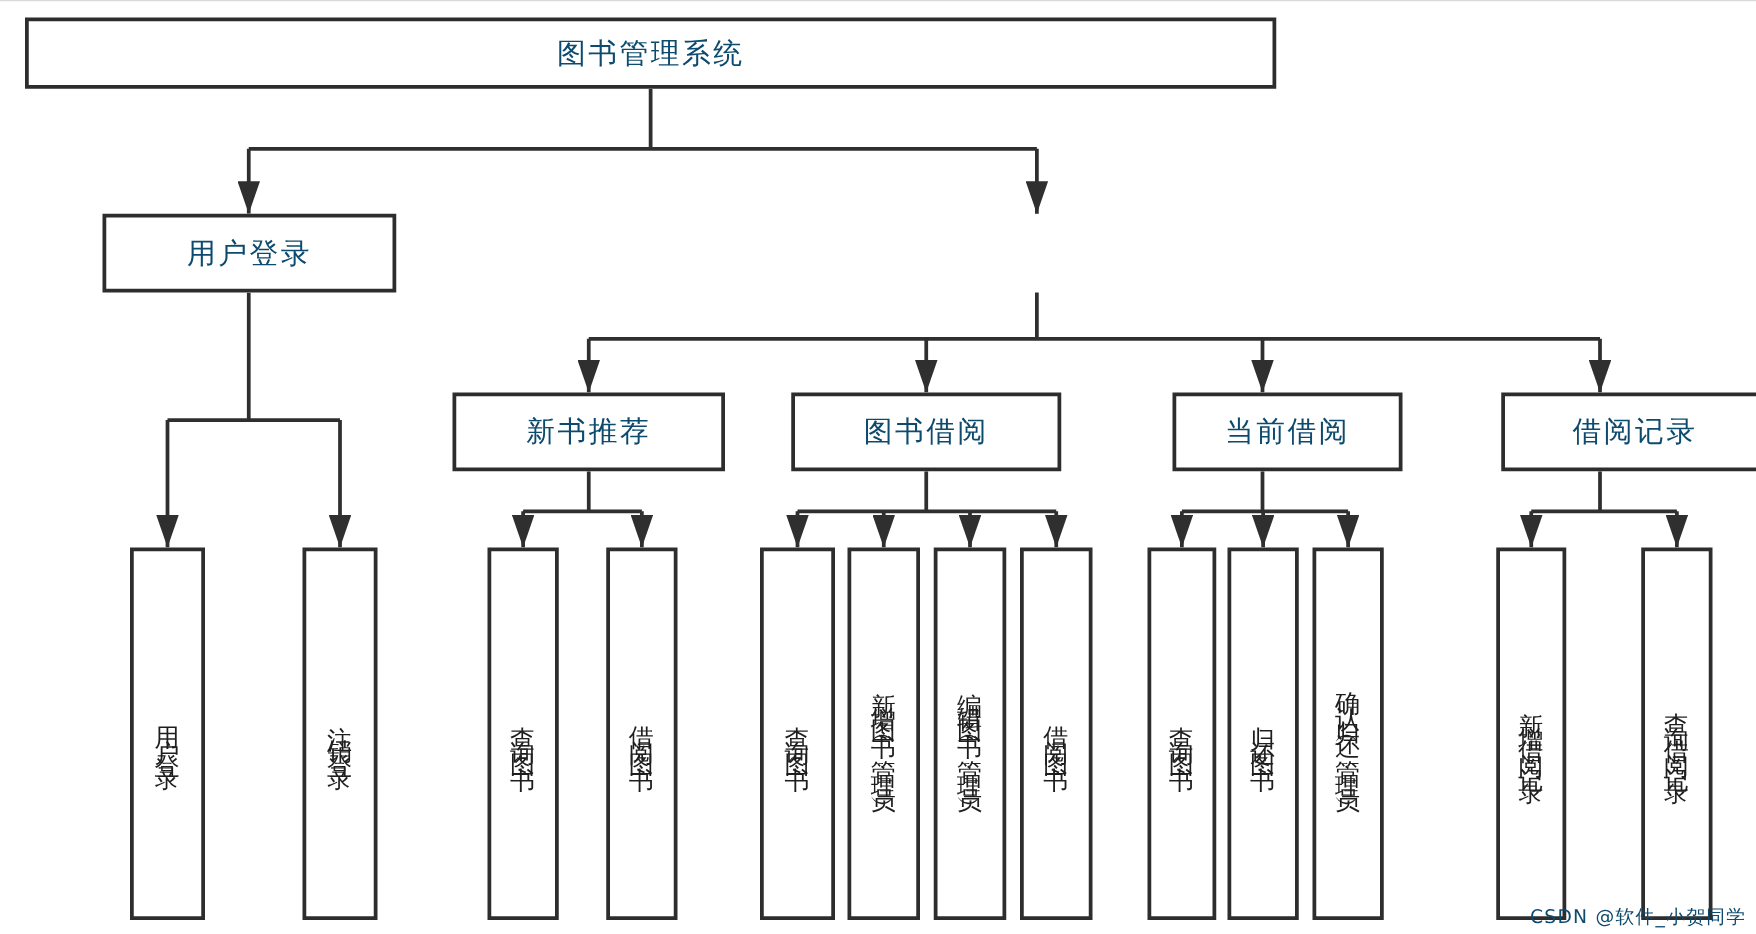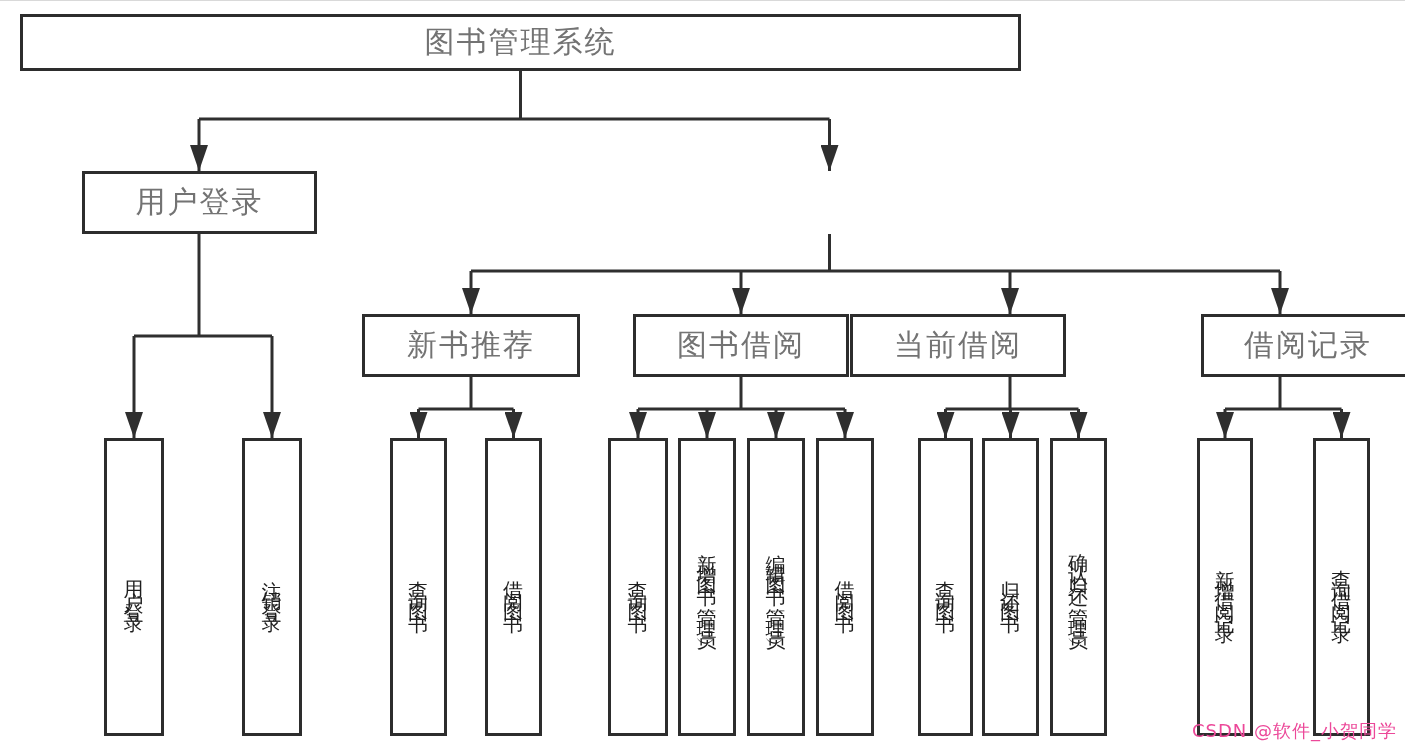--- a/index.html
+++ b/index.html
@@ -24,23 +24,23 @@
     height: 747px;
   }
   .hbox {
     position: absolute;
     box-sizing: border-box;
     background: #ffffff;
     border: 3px solid #2d2d2d;
     display: flex;
     align-items: center;
     justify-content: center;
-    font-size: 30px;
+    font-size: 23px;
     letter-spacing: 2px;
-    color: #737373;
+    color: #0c4a6e;
     white-space: nowrap;
     z-index: 2;
   }
   .lvl2, .lvl3 { top: 170px; height: 63px; }
   .lvl3 { top: 313px; }
   .leaf {
     position: absolute;
     top: 437px;
     height: 298px;
     box-sizing: border-box;
@@ -58,22 +58,22 @@
     font-size: 20px;
     line-height: 1;
     letter-spacing: 11px;
     color: #1e1e1e;
     white-space: nowrap;
   }
   #watermark {
     position: absolute;
     right: 8px;
     bottom: 5px;
-    font-size: 18px;
-    color: #ec4899;
+    font-size: 15px;
+    color: #0c4a6e;
     letter-spacing: 1px;
     z-index: 3;
     white-space: nowrap;
   }
 </style>
 </head>
 <body>
 
 <div id="canvas">
 
@@ -148,21 +148,21 @@
   <div class="hbox lvl2" style="left:82px; width:235px;">
     <span>用户登录</span>
   </div>
 
   <div class="hbox lvl3" style="left:362px; width:218px;">
     <span>新书推荐</span>
   </div>
   <div class="hbox lvl3" style="left:633px; width:216px;text-align:center;">
     <span>图书借阅</span>
   </div>
-  <div class="hbox lvl3" style="left:850px; width:216px;">
+  <div class="hbox lvl3" style="left:938px; width:184px;">
     <span>当前借阅</span>
   </div>
   <div class="hbox lvl3" style="left:1173px; width:214px;margin-left:28px;">
     <span>借阅记录</span>
   </div>
 
   <div class="leaf" style="left:104px; width:60px;">
     <span class="vtext">用户登录</span>
   </div>
   <div class="leaf" style="left:242px; width:60px;">

